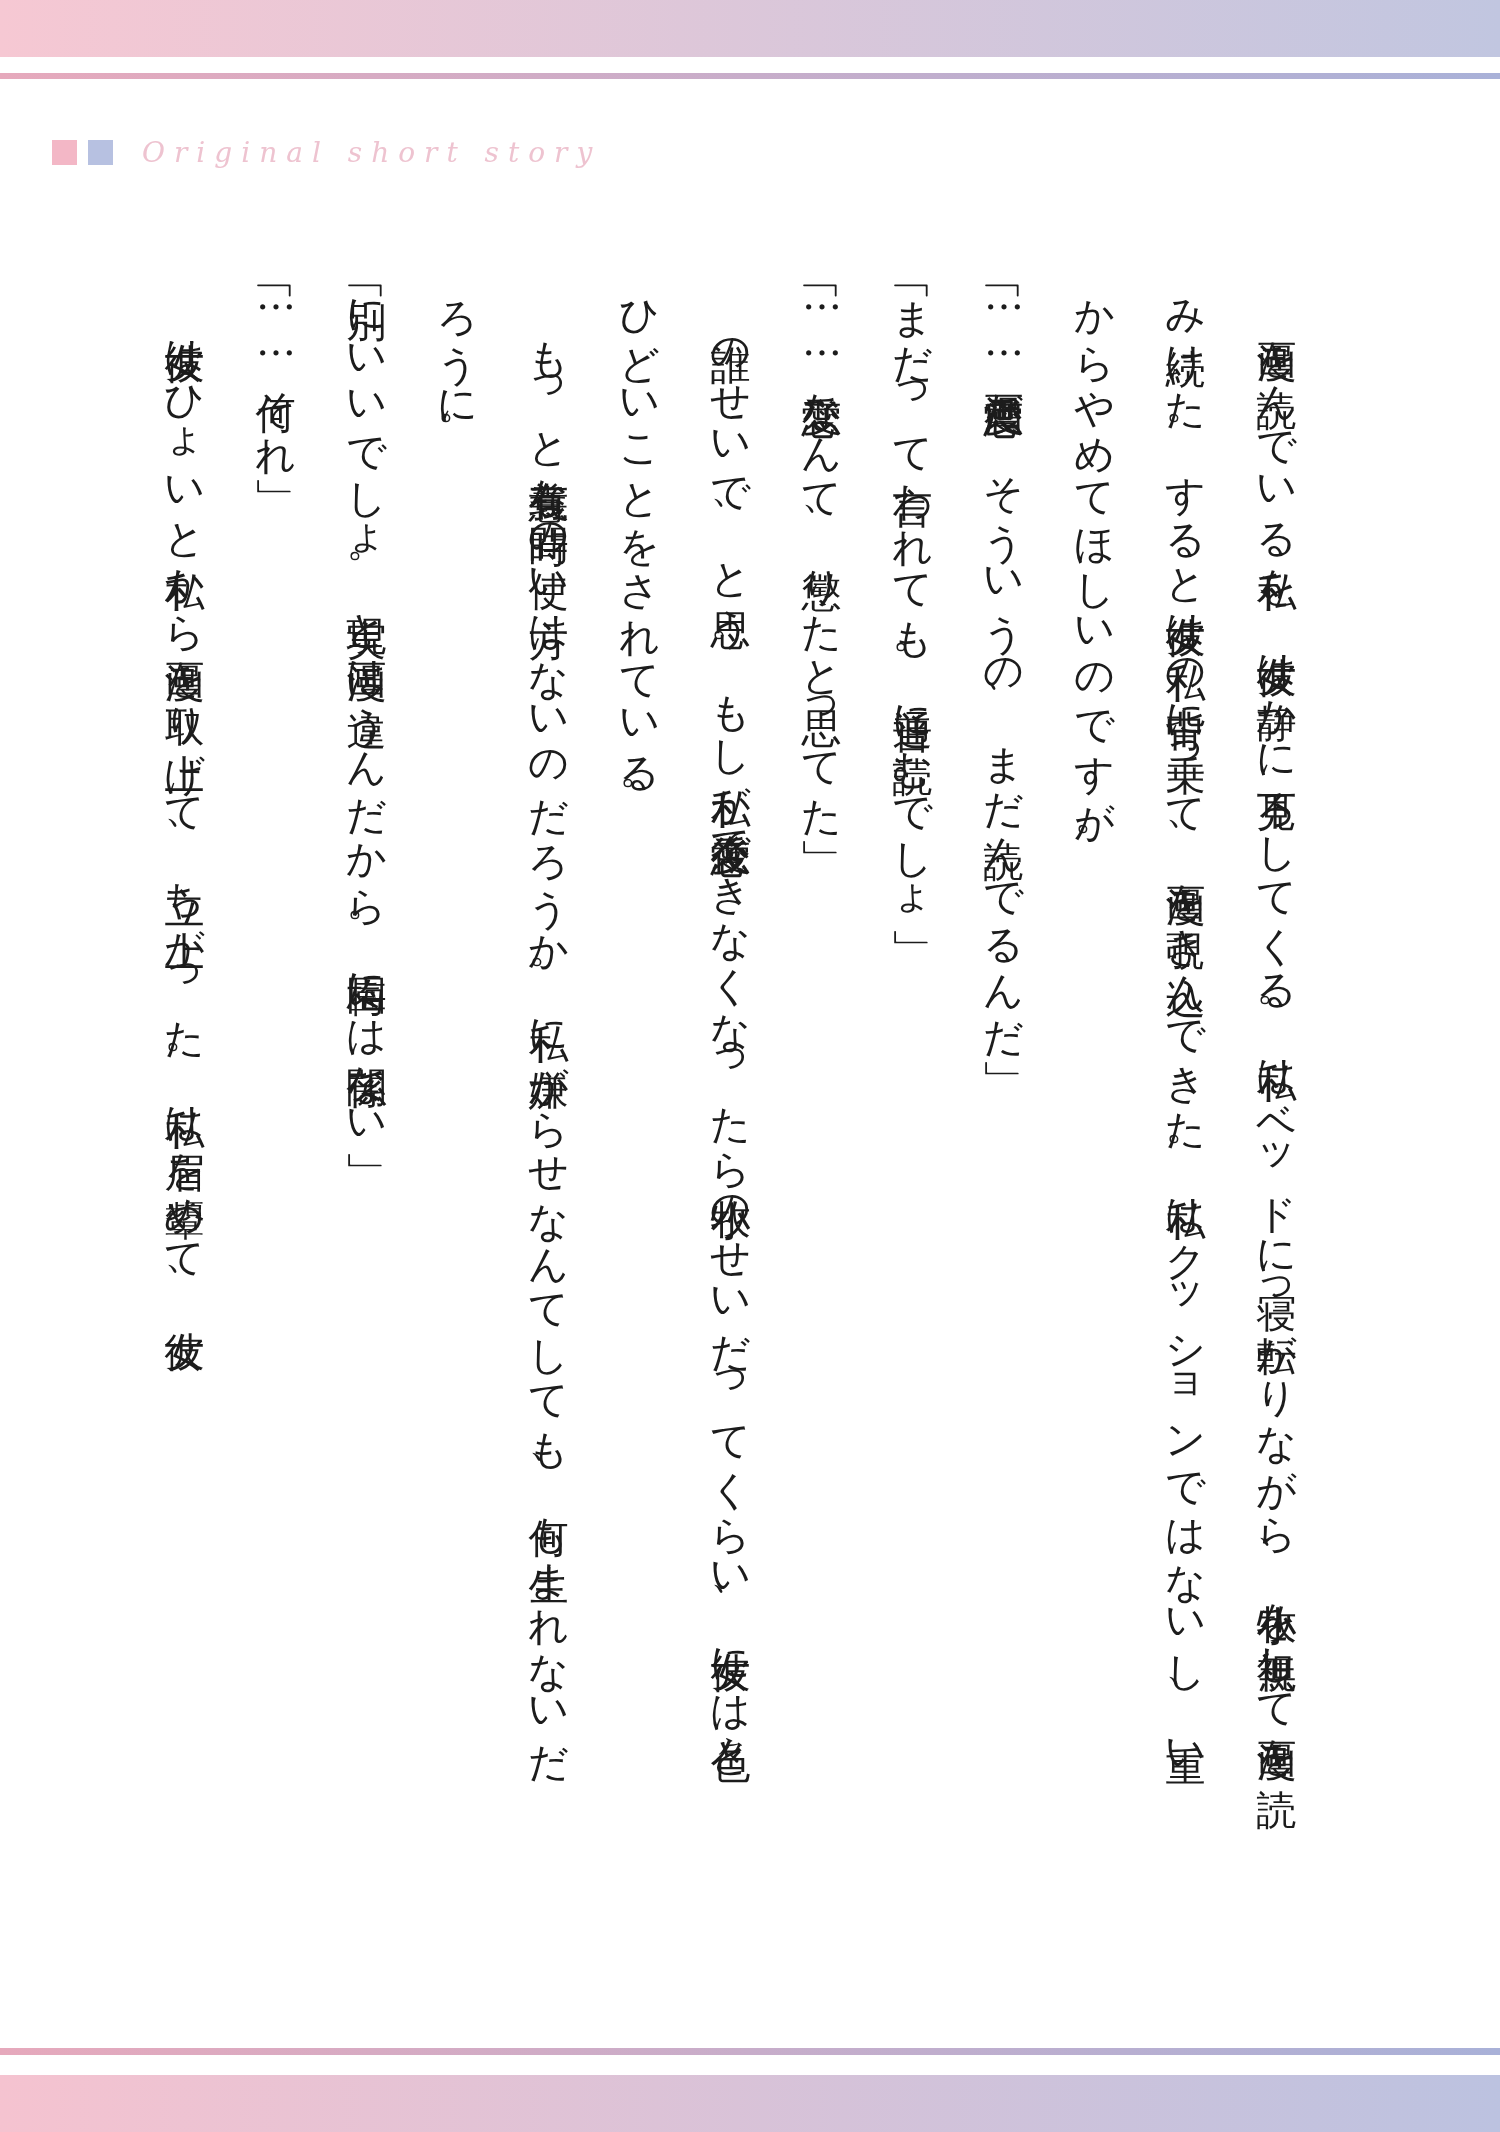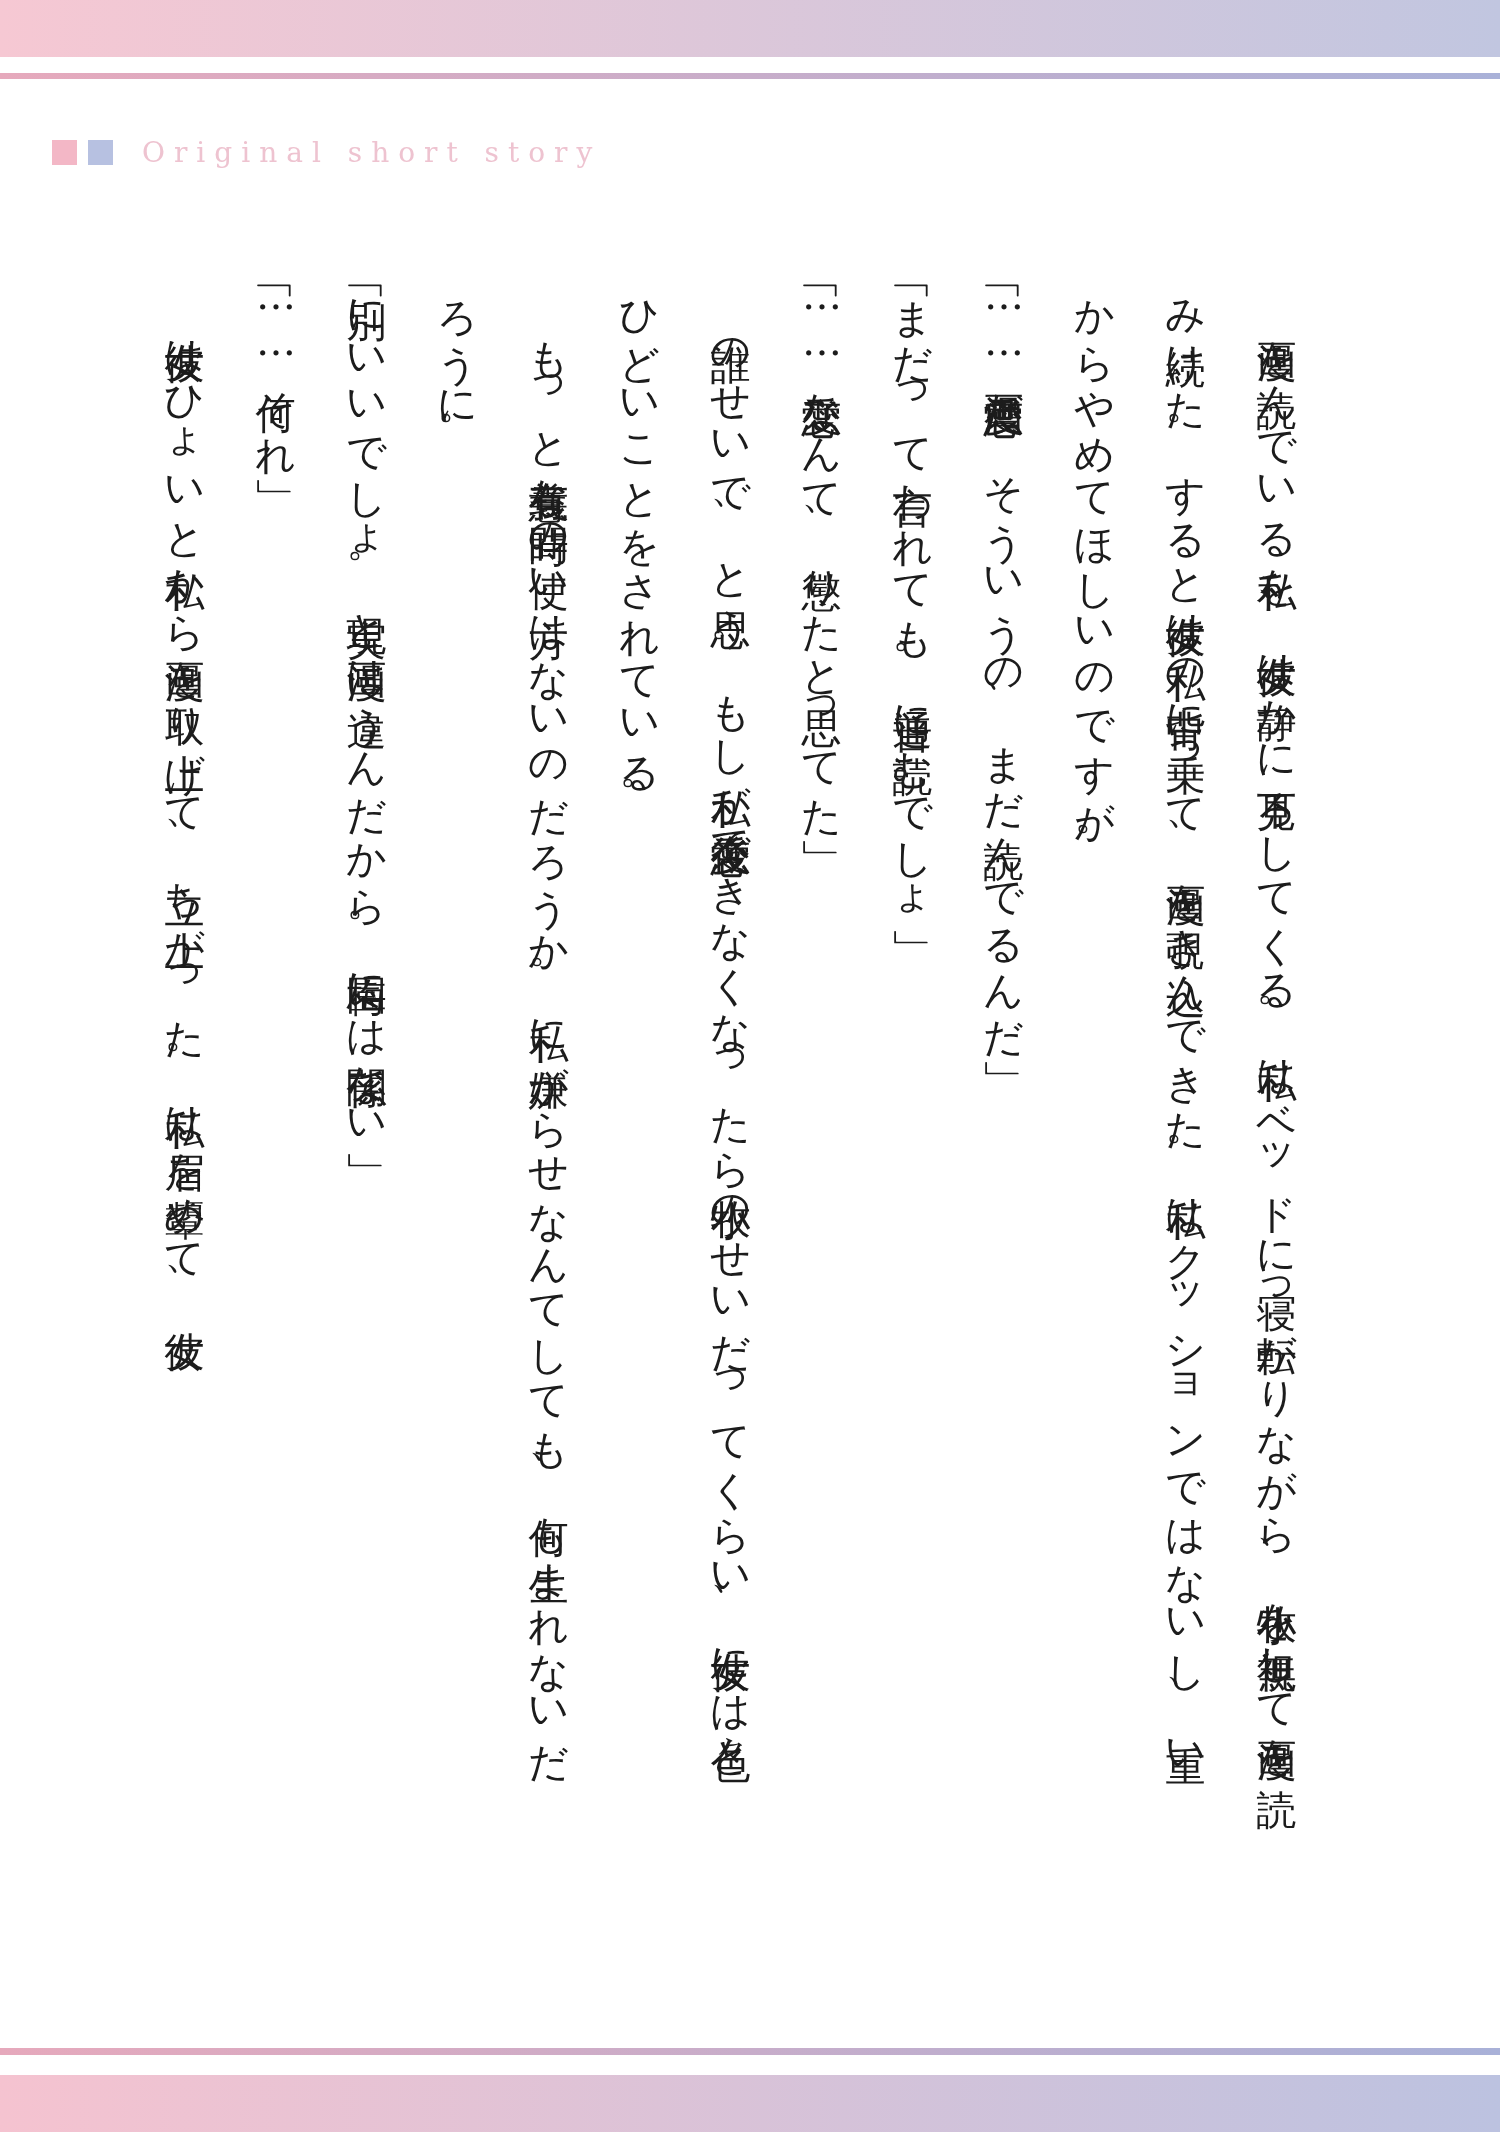--- a/index.html
+++ b/index.html
@@ -47,21 +47,21 @@
 </style>
 </head>
 <body>
 
 <div class="band band-top" style="background: linear-gradient(90deg, rgb(246, 200, 211), rgb(193, 198, 224));"></div>
 <div class="band line-top" style="background: linear-gradient(90deg, rgb(230, 169, 188), rgb(169, 177, 216));"></div>
 
 <header class="page-header">
   <span class="sq" style="background: rgb(243, 183, 198);"></span>
   <span class="sq" style="background: rgb(183, 193, 225);"></span>
-  <span class="page-title" style="color: rgb(238, 195, 208);">Original short story</span>
+  <span class="page-title" style="color: rgb(238, 195, 208); font-style: italic;">Original short story</span>
 </header>
 
 <main class="story" style="color: rgb(28, 28, 28);">
     <p class="indent">漫画を読んでいる私を、彼女は静かに見下ろしてくる。私はベッドに寝っ転がりながら、小牧を無視して漫画を読み続けた。すると彼女は私の背中に乗って、漫画を覗き込んできた。私はクッションではないし、重いからやめてほしいのですが。</p>
     <p>「……恋愛漫画だ。そういうの、まだ読んでるんだ」</p>
     <p>「まだって言われても。普通に読むでしょ」</p>
     <p>「……恋愛なんて、懲りたと思ってた」</p>
     <p class="indent">誰のせいで、と思う。もし私が今後恋愛できなくなったら小牧のせいだってくらい、彼女には色々とひどいことをされている。</p>
     <p class="indent">もっと有意義な時間の使い方はないのだろうか。私に嫌がらせなんてしても、何も生まれないだろうに。</p>
     <p>「別にいいでしょ。現実と漫画は違うんだから。梅園には関係ない」</p>

